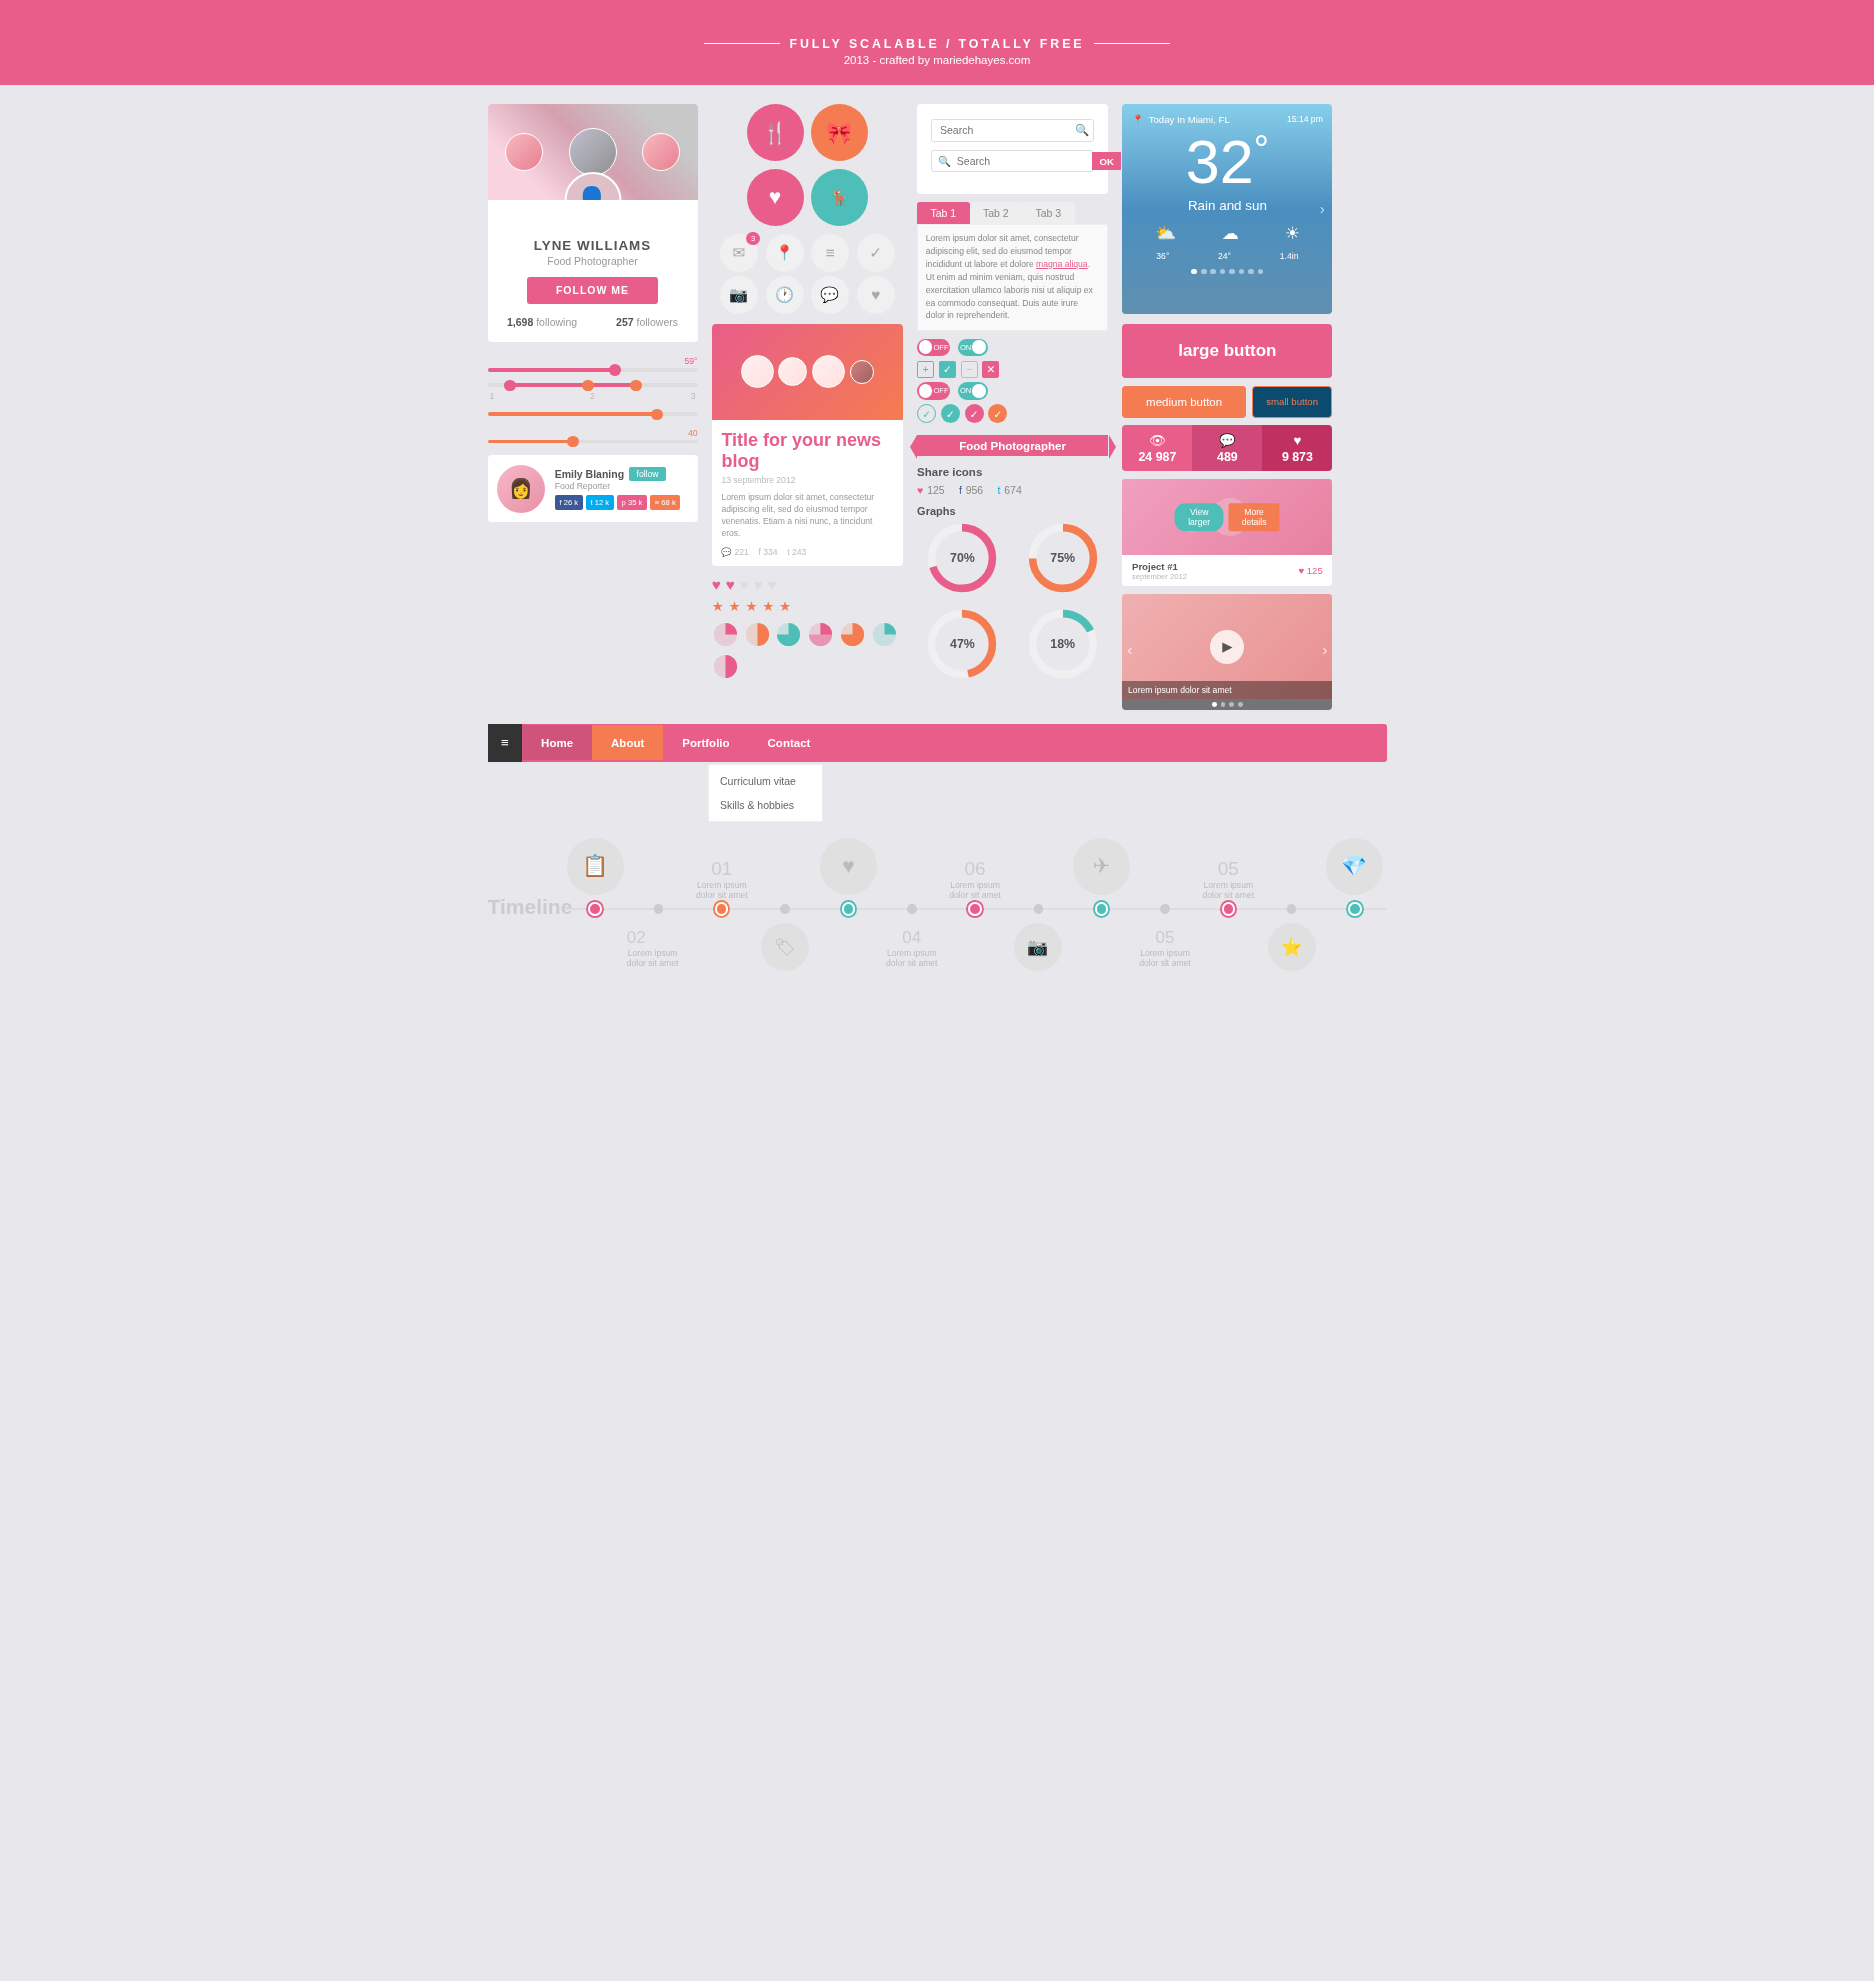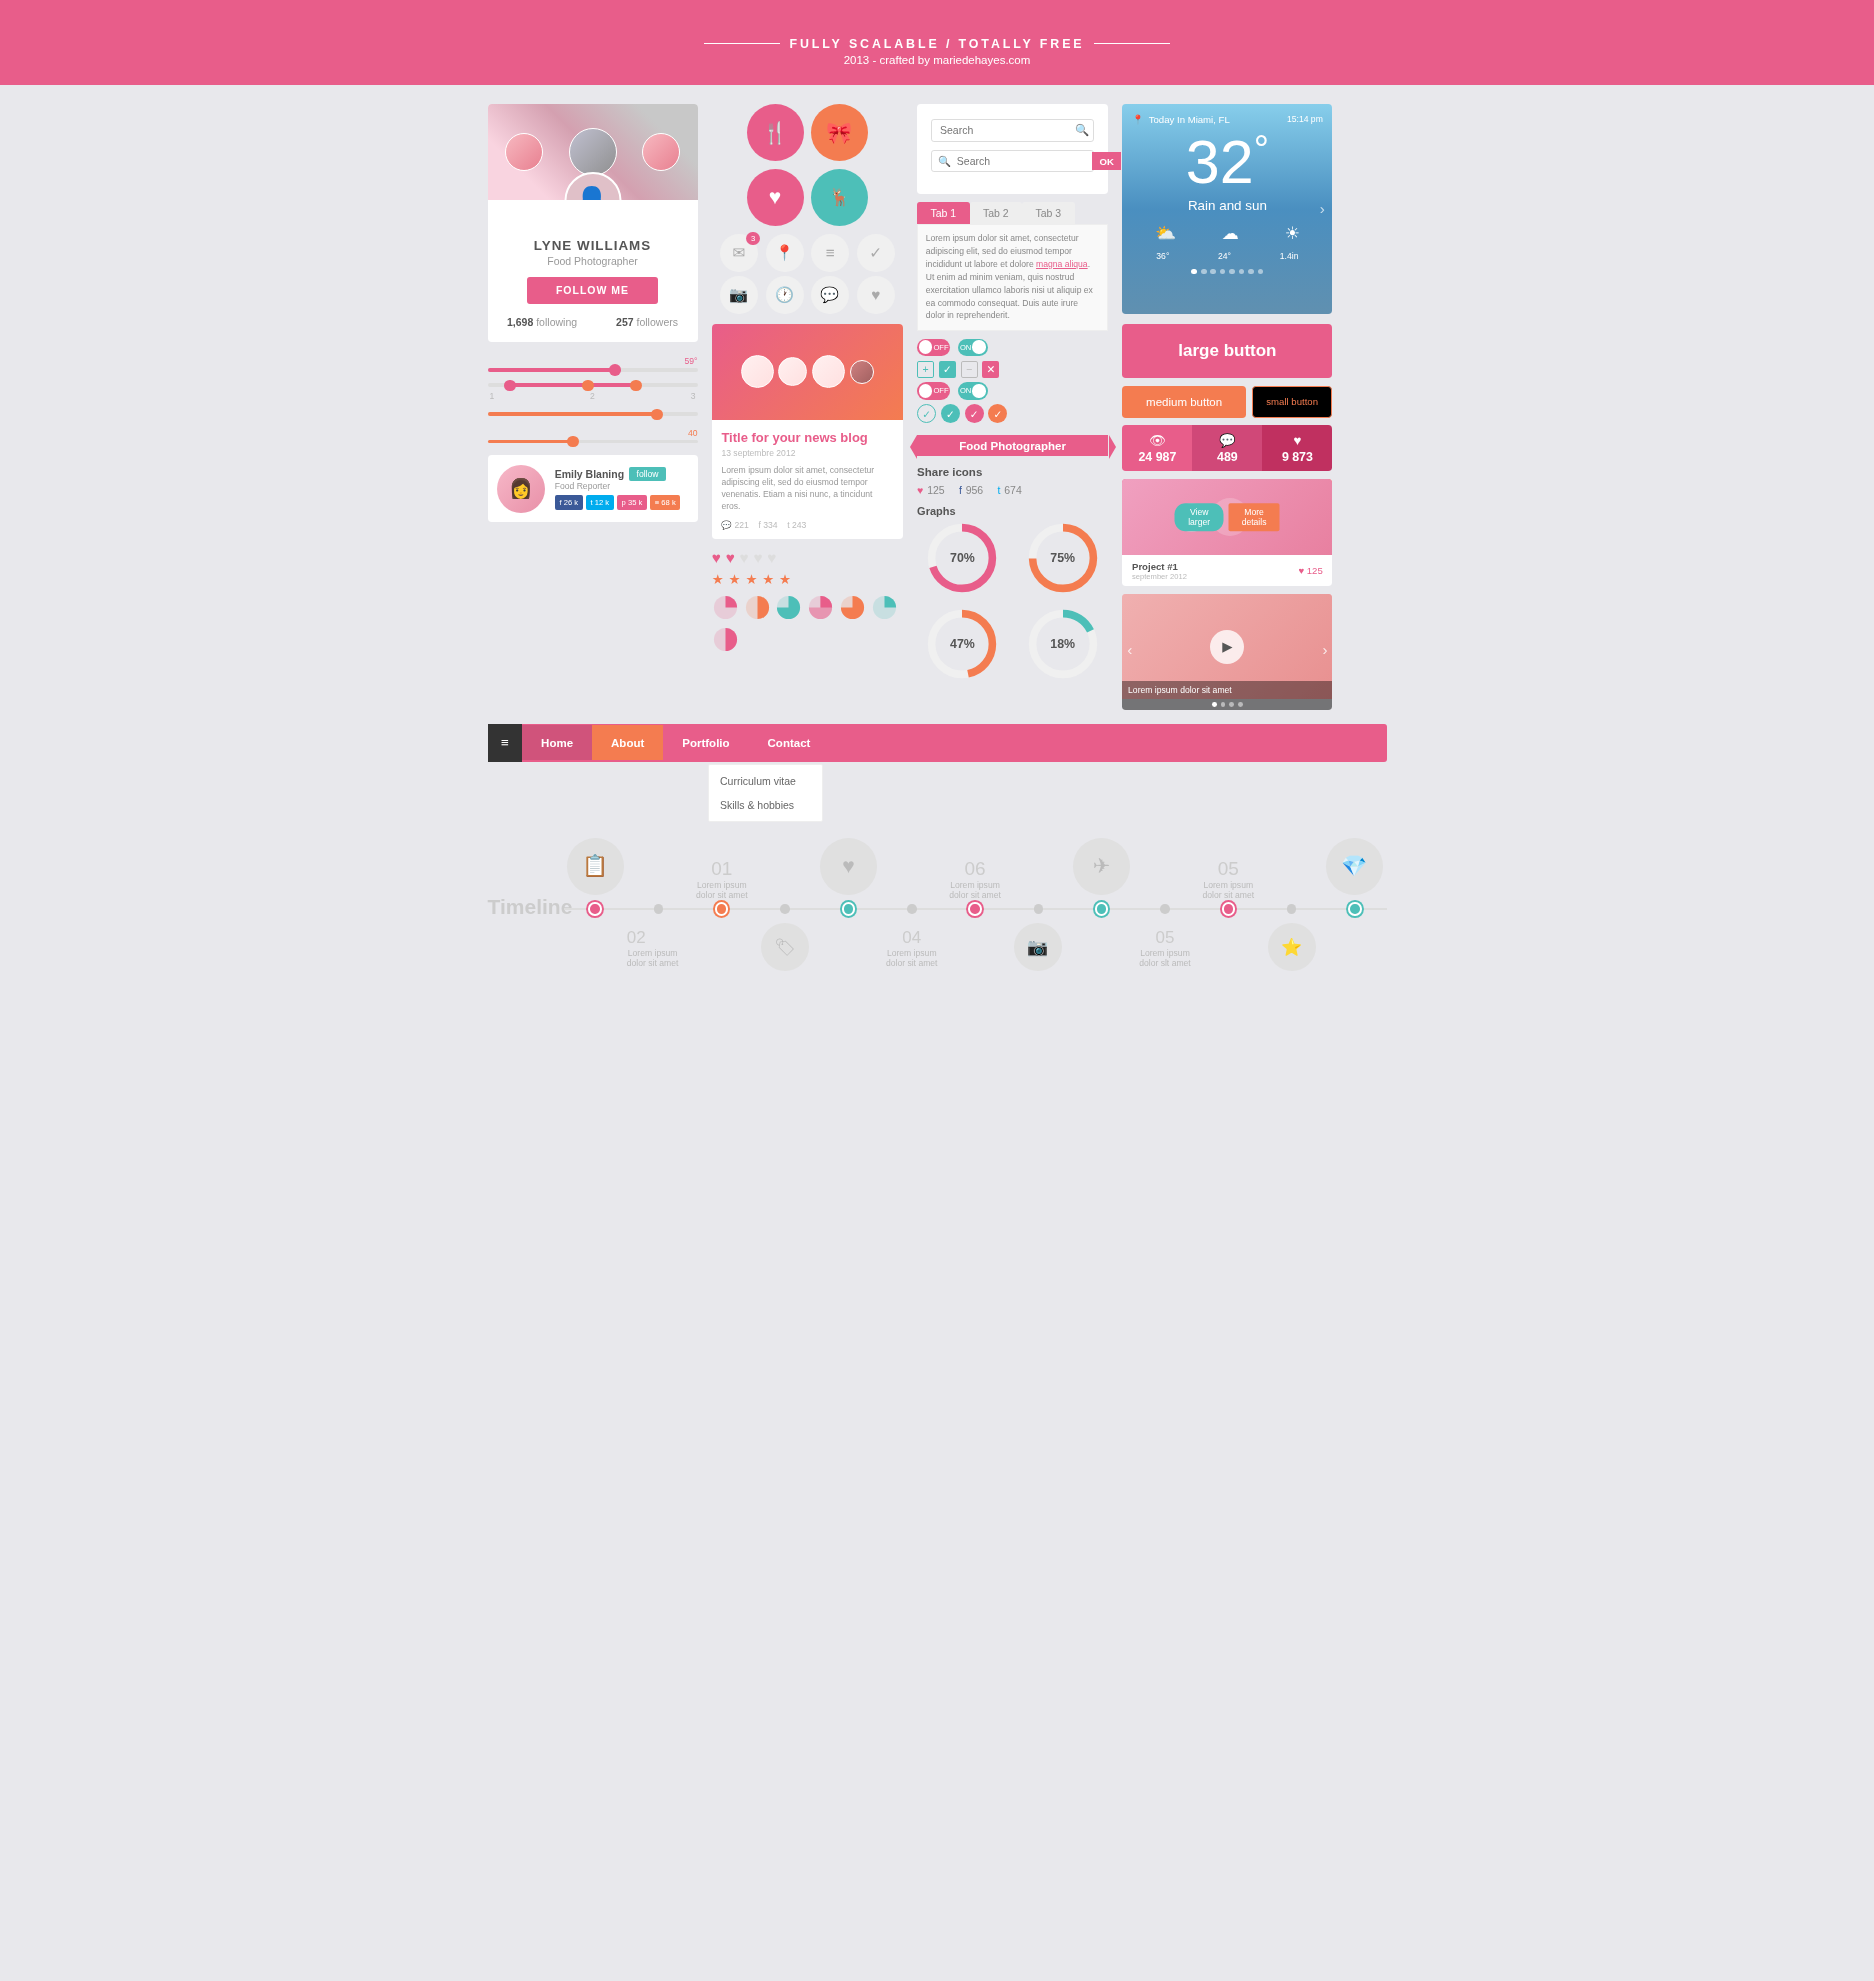--- a/index.html
+++ b/index.html
@@ -319,21 +319,21 @@
       width: 33px;
       height: 33px;
       border-radius: 50%;
       background: linear-gradient(135deg, #fff0f0, #ffe0e0);
       border: 1.9px solid #fff;
     }
     .news-body {
       padding: 9.6px;
     }
     .news-title {
-      font-size: 13px;
+      font-size: 18px;
       color: #e85d8a;
       font-weight: bold;
       margin-bottom: 3.8px;
     }
     .news-date {
       font-size: 8.6px;
       color: #bbb;
       margin-bottom: 5.7px;
     }
     .news-text {
@@ -559,21 +559,21 @@
       background: #f47c50;
       color: #fff;
       border: none;
       border-radius: 3.8px;
       padding: 9.6px 19px;
       font-size: 11.5px;
       cursor: pointer;
       flex: 1;
     }
     .small-btn {
-      background: #000000;
+      background: #0c4a6e;
       color: #f47c50;
       border: 1px solid #f47c50;
       border-radius: 3.8px;
       padding: 9.6px 13.4px;
       font-size: 9.6px;
       cursor: pointer;
     }
 
     
     .stats-row {

